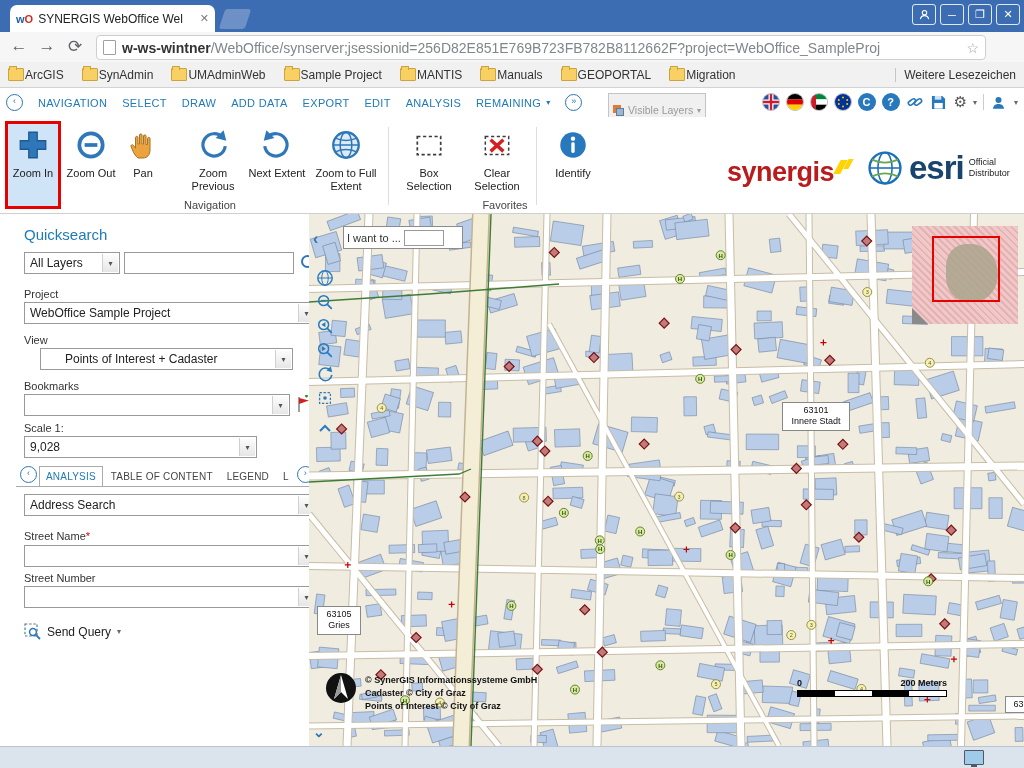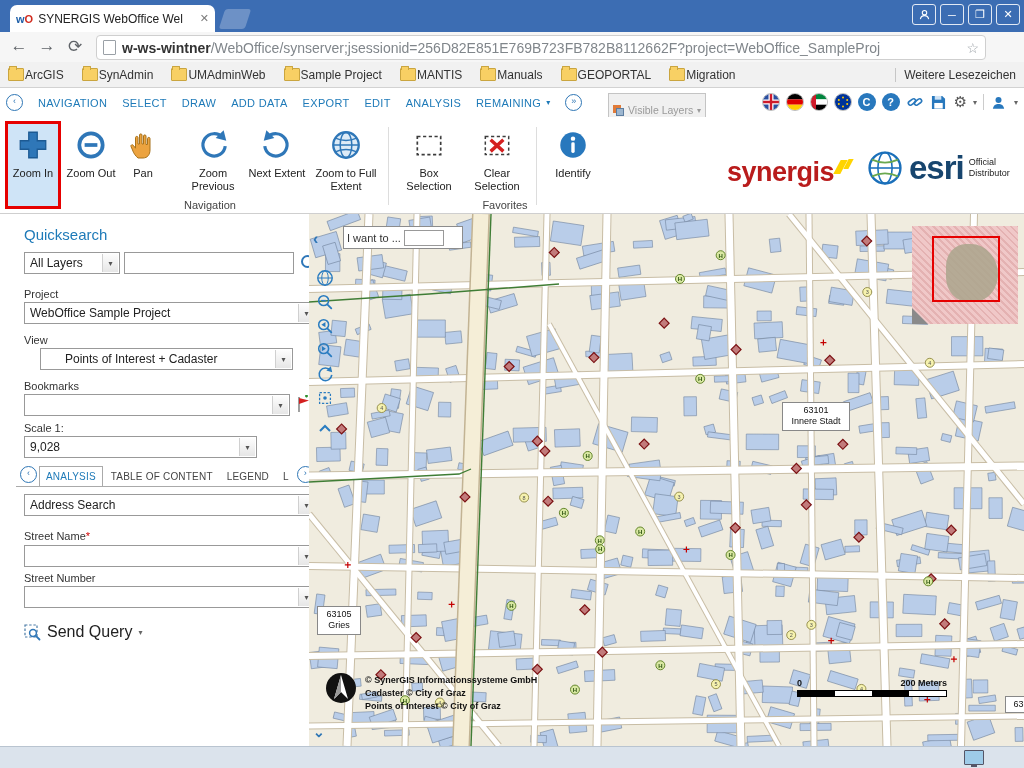--- a/index.html
+++ b/index.html
@@ -99,21 +99,21 @@
   .tinput{position:absolute;height:22px;border:1px solid #999;box-sizing:border-box;font-size:12px;
           padding:0 4px;font-family:"Liberation Sans",sans-serif;}
   .flabel{position:absolute;font-size:11px;color:#333;}
   .req{color:#d00000;}
   .sidetabs{position:absolute;left:0;top:250px;width:309px;height:23px;display:flex;align-items:flex-end;
             border-bottom:1px solid #aaa;box-sizing:border-box;overflow:hidden;padding-left:4px;gap:2px;}
   .stab{font-size:10px;letter-spacing:.2px;padding:4px 6px 4px;white-space:nowrap;color:#444;}
   .stab.active{color:#1e7ab8;background:#fff;border:1px solid #aaa;border-bottom:1px solid #fff;
                margin-bottom:-1px;}
   .sendq{position:absolute;left:8px;top:409px;display:flex;align-items:center;gap:6px;}
-  .sendq-label{font-size:16px;color:#222;}
+  .sendq-label{font-size:12px;color:#222;}
 
   
   .maparea{position:absolute;left:309px;top:214px;width:715px;height:532px;overflow:hidden;background:#f0ecdf;}
   .map-collapse{position:absolute;left:4px;top:16px;color:#2e76b5;font-size:16px;font-weight:bold;}
   .iwant{position:absolute;left:34px;top:12px;width:120px;height:23px;background:#fff;
          border:1px solid #8c8c8c;display:flex;align-items:center;box-sizing:border-box;padding:0 3px;gap:3px;}
   .iwant .lbl{font-size:11px;color:#333;white-space:nowrap;}
   .iwant input{width:34px;height:14px;border:1px solid #999;font-size:10px;padding:0 2px;}
   .maptools{position:absolute;left:6px;top:54px;display:flex;flex-direction:column;gap:4px;align-items:center;}
   .mt{width:20px;height:20px;display:flex;align-items:center;justify-content:center;}

